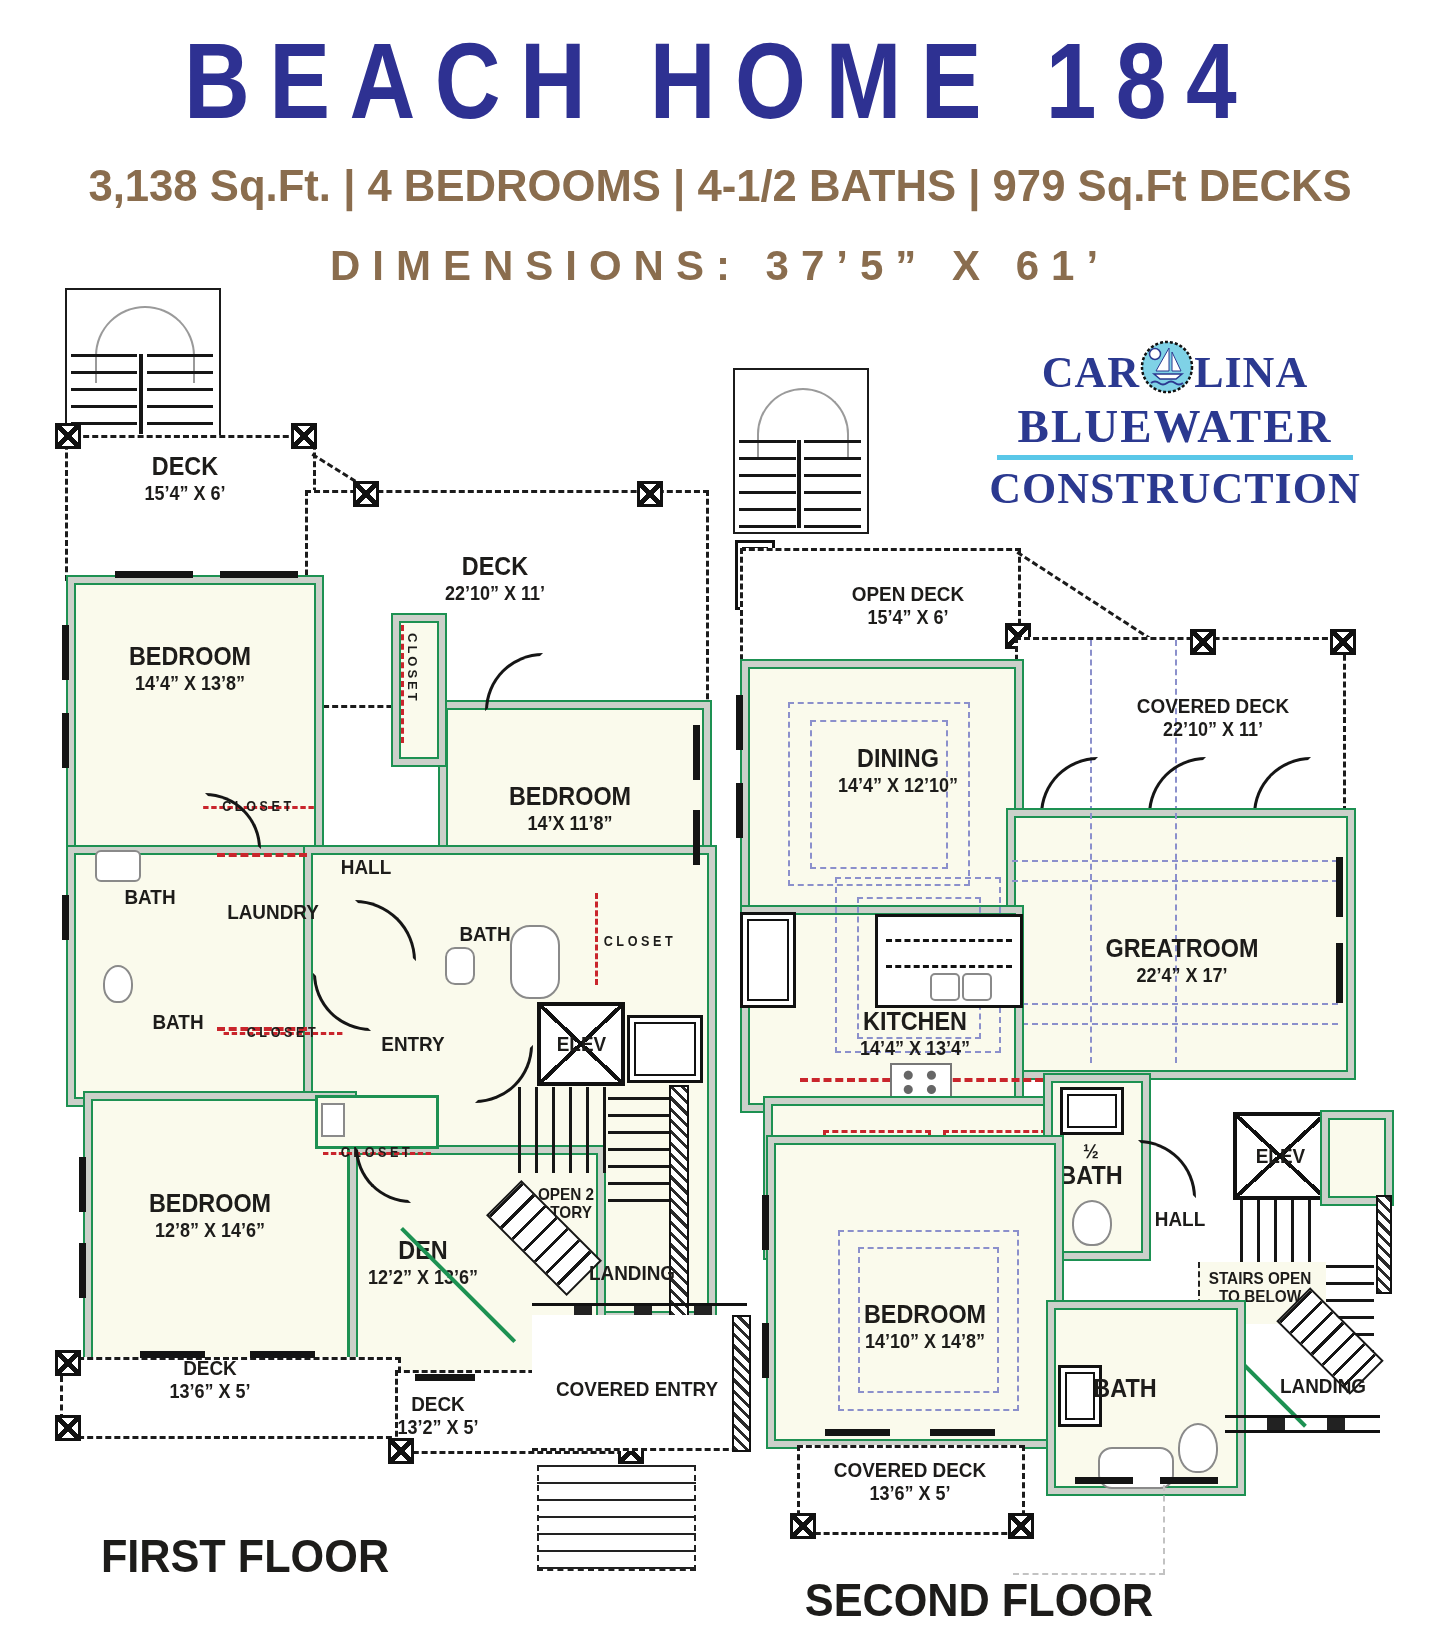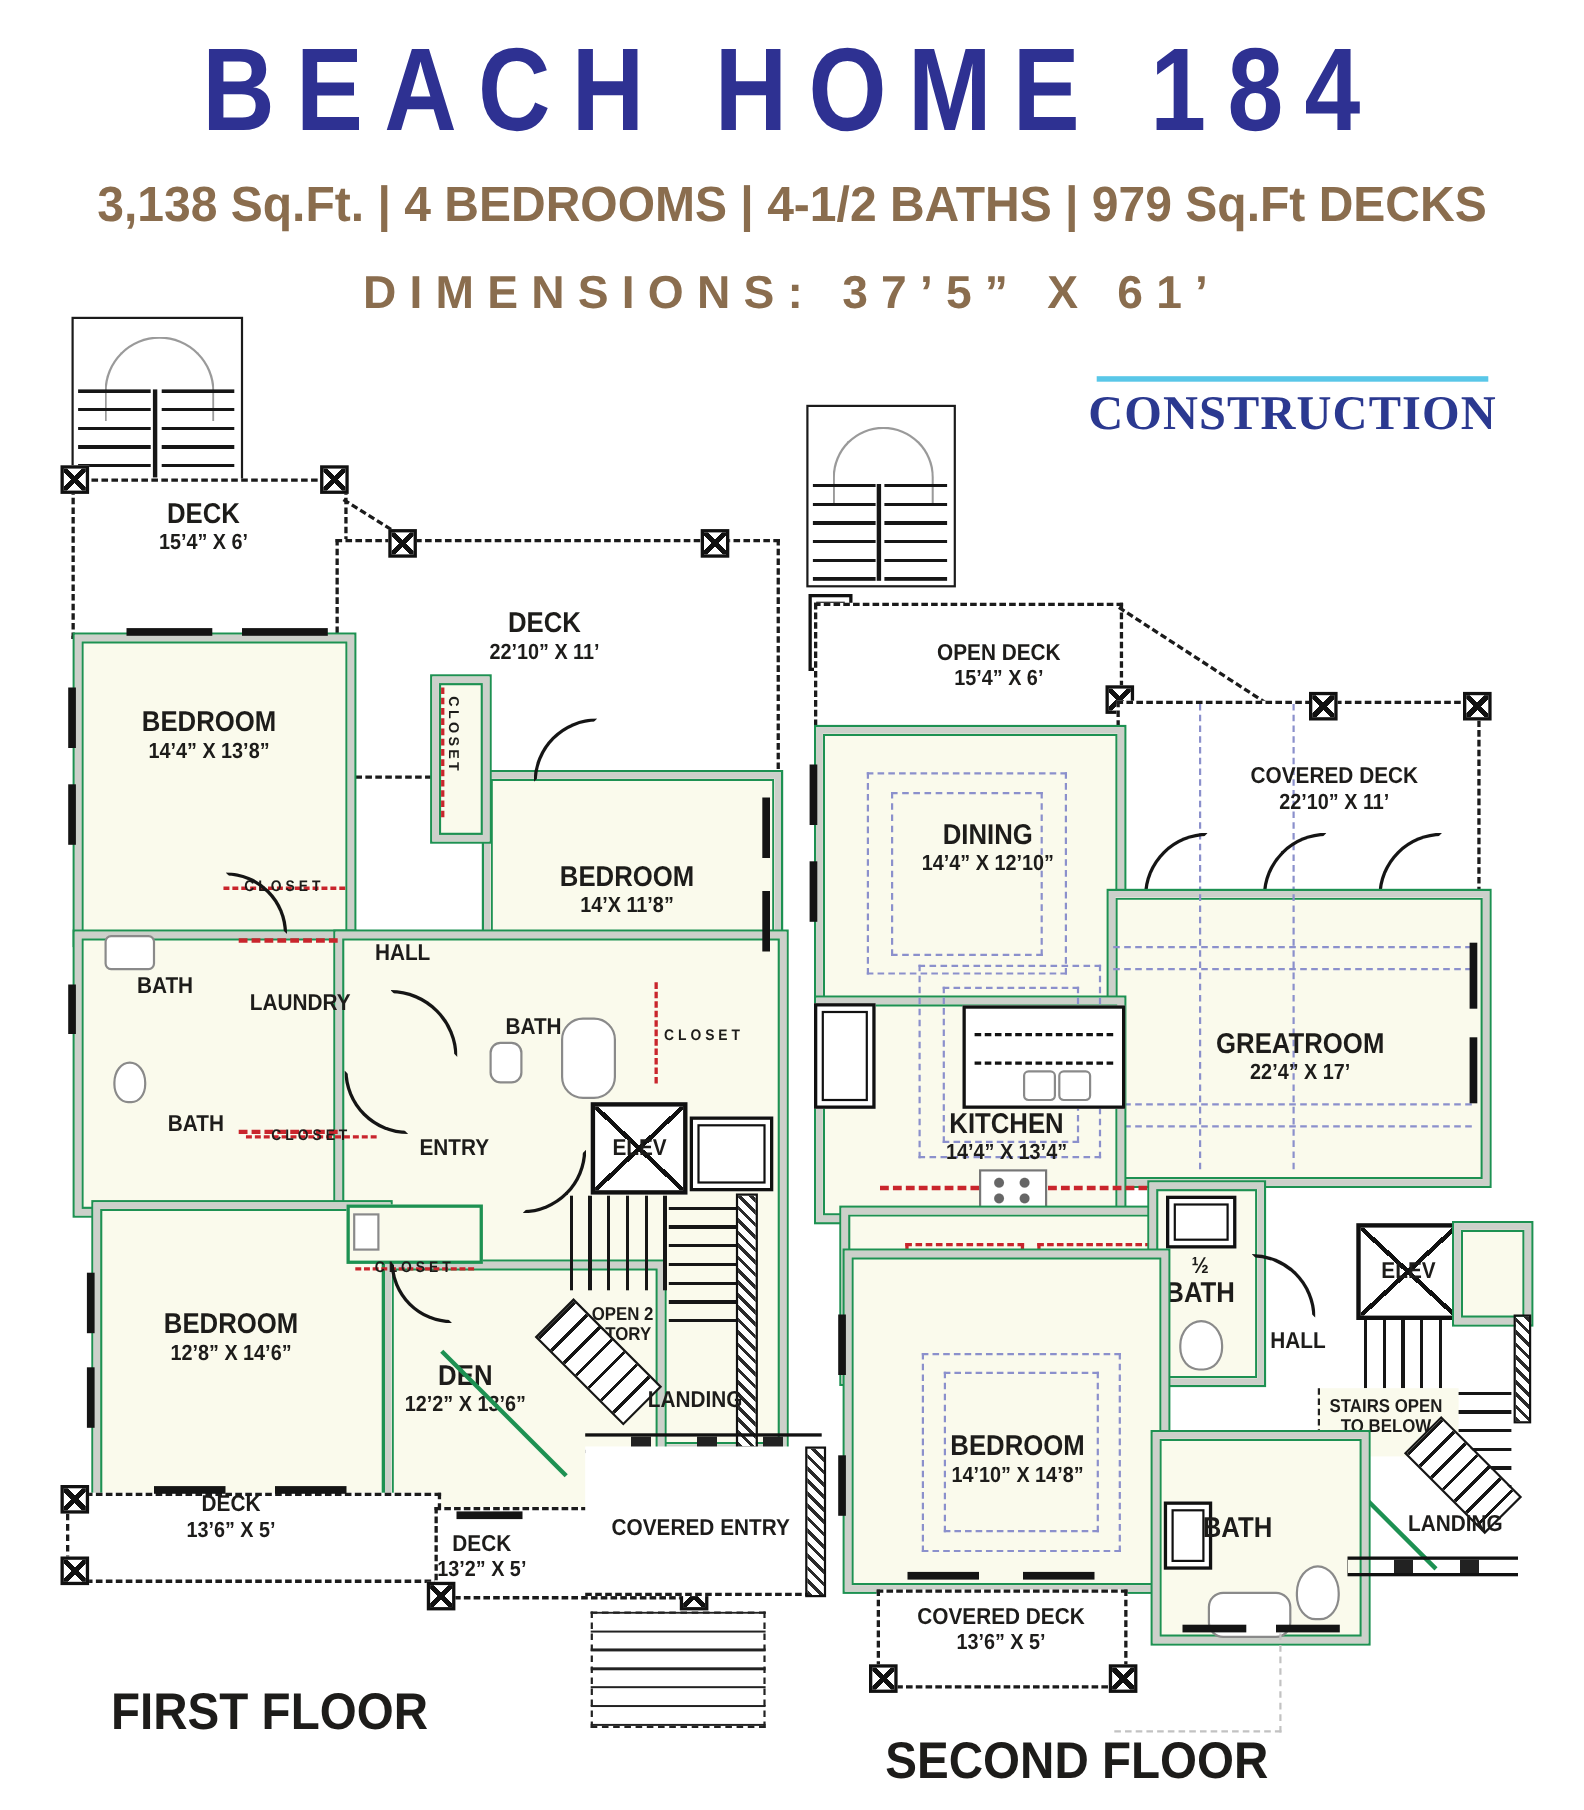--- a/index.html
+++ b/index.html
@@ -56,20 +56,35 @@
   .toilet{border:2px solid #8a8a8a;background:#fff;border-radius:50% 50% 45% 45%}
 </style>
 </head>
 <body>
 
 <div class="abs title">BEACH HOME 184</div>
 <div class="abs specs">3,138 Sq.Ft. | 4 BEDROOMS | 4-1/2 BATHS | 979 Sq.Ft DECKS</div>
 <div class="abs dimsline">DIMENSIONS: 37’5” X 61’</div>
 
 <div class="abs logo">
+  <div class="l1">
+    <span>CAR</span>
+    <span class="badge">
+      <svg viewBox="0 0 54 54" width="54" height="54">
+        <circle cx="27" cy="27" r="25" fill="#7fd2e6" stroke="#111" stroke-width="2.5" stroke-dasharray="3 2"></circle>
+        <polygon points="29,8 29,31 16,31" fill="#fff" stroke="#2b3990" stroke-width="1"></polygon>
+        <polygon points="32,12 32,31 41,31" fill="#fff" stroke="#2b3990" stroke-width="1"></polygon>
+        <path d="M14 34 h28 l-6 5 h-16 z" fill="#fff" stroke="#2b3990" stroke-width="1.5"></path>
+        <path d="M11 43 q4 -3 8 0 q4 3 8 0 q4 -3 8 0 q4 3 8 0" fill="none" stroke="#2b3990" stroke-width="2"></path>
+        <circle cx="15" cy="14" r="5.5" fill="#fff" stroke="#2b3990" stroke-width="1.5"></circle>
+      </svg>
+    </span>
+    <span>LINA</span>
+  </div>
+  <div class="l2">BLUEWATER</div>
   <div class="rule"></div>
   <div class="l3">CONSTRUCTION</div>
 </div>
 
 <div class="abs" style="left:55px;top:285px;width:700px;height:1295px">
   <div class="abs extstairs" style="left:10px;top:3px;width:152px;height:148px">
     <div class="abs" style="left:28px;top:16px;width:96px;height:75px;border:2px solid #9a9a9a;border-bottom:none;border-radius:50px 50px 0 0"></div>
     <div class="abs sth" style="left:4px;top:64px;width:66px;height:80px"></div>
     <div class="abs sth" style="left:80px;top:64px;width:66px;height:80px"></div>
     <div class="abs" style="left:72px;top:64px;width:4px;height:80px;background:#161616"></div>

